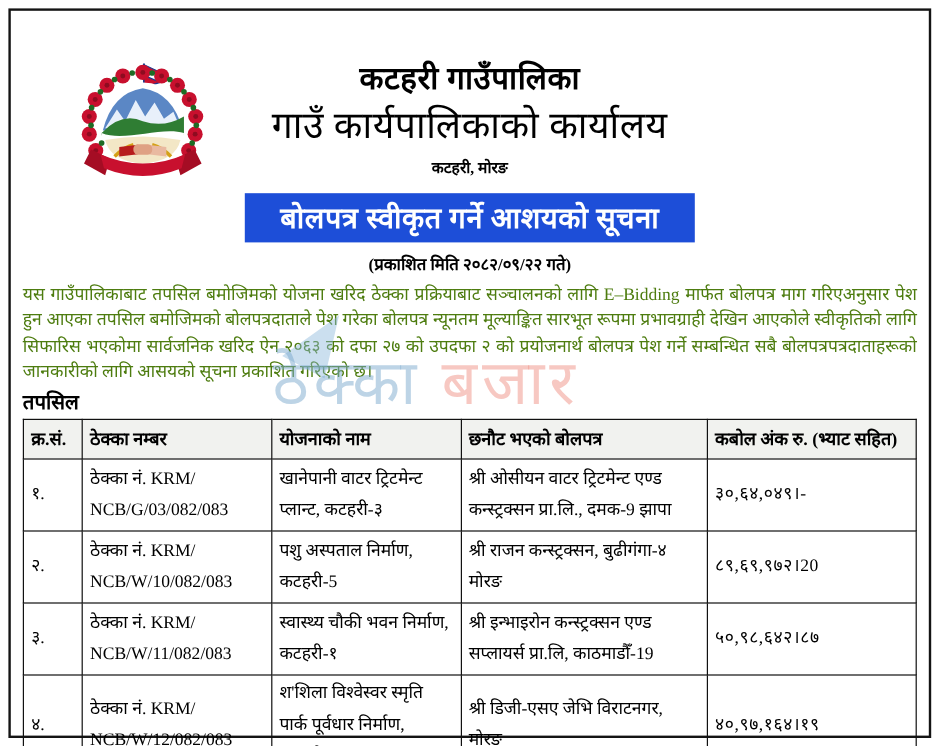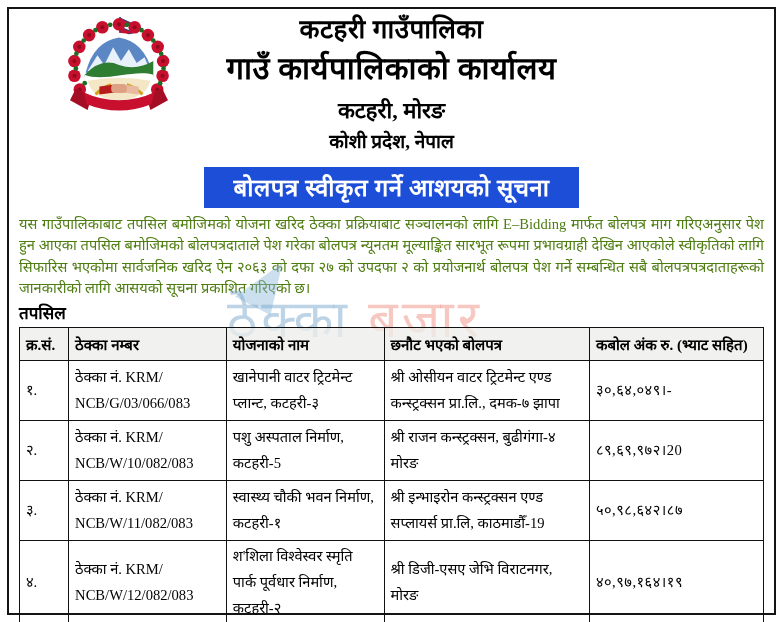--- a/index.html
+++ b/index.html
@@ -15,26 +15,26 @@
   }
   .frame {
     position: absolute;
     inset: 7px;
     border: 2.5px solid #141414;
     padding: 5px 10px 0 10px;
     background: #fff;
   }
 
   
-  .header { position: relative; text-align: center; }
+  .header { position: relative; text-align: center; margin-top: 36px; }
   .emblem-wrap { position: absolute; left: 44px; top: 2px; width: 112px; height: 98px; }
   .emblem-wrap svg { width: 100%; height: 100%; }
   .t1 { font-size: 26px; font-weight: bold; line-height: 1.2; letter-spacing: .5px; }
-  .t2 { font-size: 31px; font-weight: bold; line-height: 1.15; margin-top: 6px; letter-spacing: .5px; }
-  .t3 { font-size: 22px; font-weight: bold; margin-top: 7px; }
+  .t2 { font-size: 31px; font-weight: normal; line-height: 1.15; margin-top: 6px; letter-spacing: .5px; }
+  .t3 { font-size: 13px; font-weight: bold; margin-top: 7px; }
   .t4 { font-size: 19px; font-weight: bold; margin-top: 4px; }
 
   
   .banner-row { text-align: center; margin-top: 13px; }
   .banner {
     display: inline-block;
     background: #1d4ed8;
     color: #fff;
     font-size: 24px;
     font-weight: bold;
@@ -188,26 +188,26 @@
           <g>
             <path d="M12 74 L28 82 L24 96 L6 86 Z" fill="#a50d24"></path>
             <path d="M100 74 L84 82 L88 96 L106 86 Z" fill="#a50d24"></path>
             <path d="M20 78 Q56 94 92 78 L89 90 Q56 103 23 90 Z" fill="#c8102e"></path>
           </g>
         </svg>
       </div>
       <div class="t1">कटहरी गाउँपालिका</div>
       <div class="t2">गाउँ कार्यपालिकाको कार्यालय</div>
       <div class="t3">कटहरी, मोरङ</div>
-      <div class="t4">कोशी प्रदेश, नेपाल</div>
     </div>
 
     <div class="banner-row">
       <div class="banner">बोलपत्र स्वीकृत गर्ने आशयको सूचना</div>
     </div>
+    <div class="pub-date">(प्रकाशित मिति २०८२/०९/२२ गते)</div>
 
     <div class="body-text">यस गाउँपालिकाबाट तपसिल बमोजिमको योजना खरिद ठेक्का प्रक्रियाबाट सञ्चालनको लागि E–Bidding मार्फत बोलपत्र माग गरिएअनुसार पेश हुन आएका तपसिल बमोजिमको बोलपत्रदाताले पेश गरेका बोलपत्र न्यूनतम मूल्याङ्कित सारभूत रूपमा प्रभावग्राही देखिन आएकोले स्वीकृतिको लागि सिफारिस भएकोमा सार्वजनिक खरिद ऐन २०६३ को दफा २७ को उपदफा २ को प्रयोजनार्थ बोलपत्र पेश गर्ने सम्बन्धित सबै बोलपत्रपत्रदाताहरूको जानकारीको लागि आसयको सूचना प्रकाशित गरिएको छ।</div>
 
     <div class="tapsil">तपसिल</div>
 
     <div class="wm-swoosh"></div>
     <div class="watermark">
       <span class="wm-1">ठेक्का</span>
       <span class="wm-2">बजार</span>
     </div>
@@ -220,24 +220,24 @@
           <th style="width:21.2%">योजनाको नाम</th>
           <th style="width:27.6%">छनौट भएको बोलपत्र</th>
           <th style="width:23.4%">कबोल अंक रु. (भ्याट सहित)</th>
         </tr>
       </thead>
       <tbody>
       <tr>
         <td class="sn">१.</td>
         <td>
           <span class="c-line">ठेक्का नं. KRM/</span>
-          <span class="c-line">NCB/G/03/066/083</span>
+          <span class="c-line">NCB/G/03/082/083</span>
         </td>
         <td>खानेपानी वाटर ट्रिटमेन्ट प्लान्ट, कटहरी-३</td>
-        <td>श्री ओसीयन वाटर ट्रिटमेन्ट एण्ड कन्स्ट्रक्सन प्रा.लि., दमक-७ झापा</td>
+        <td>श्री ओसीयन वाटर ट्रिटमेन्ट एण्ड कन्स्ट्रक्सन प्रा.लि., दमक-9 झापा</td>
         <td class="amount">३०,६४,०४९।-</td>
       </tr>
 
       <tr>
         <td class="sn">२.</td>
         <td>
           <span class="c-line">ठेक्का नं. KRM/</span>
           <span class="c-line">NCB/W/10/082/083</span>
         </td>
         <td>पशु अस्पताल निर्माण, कटहरी-5</td>

